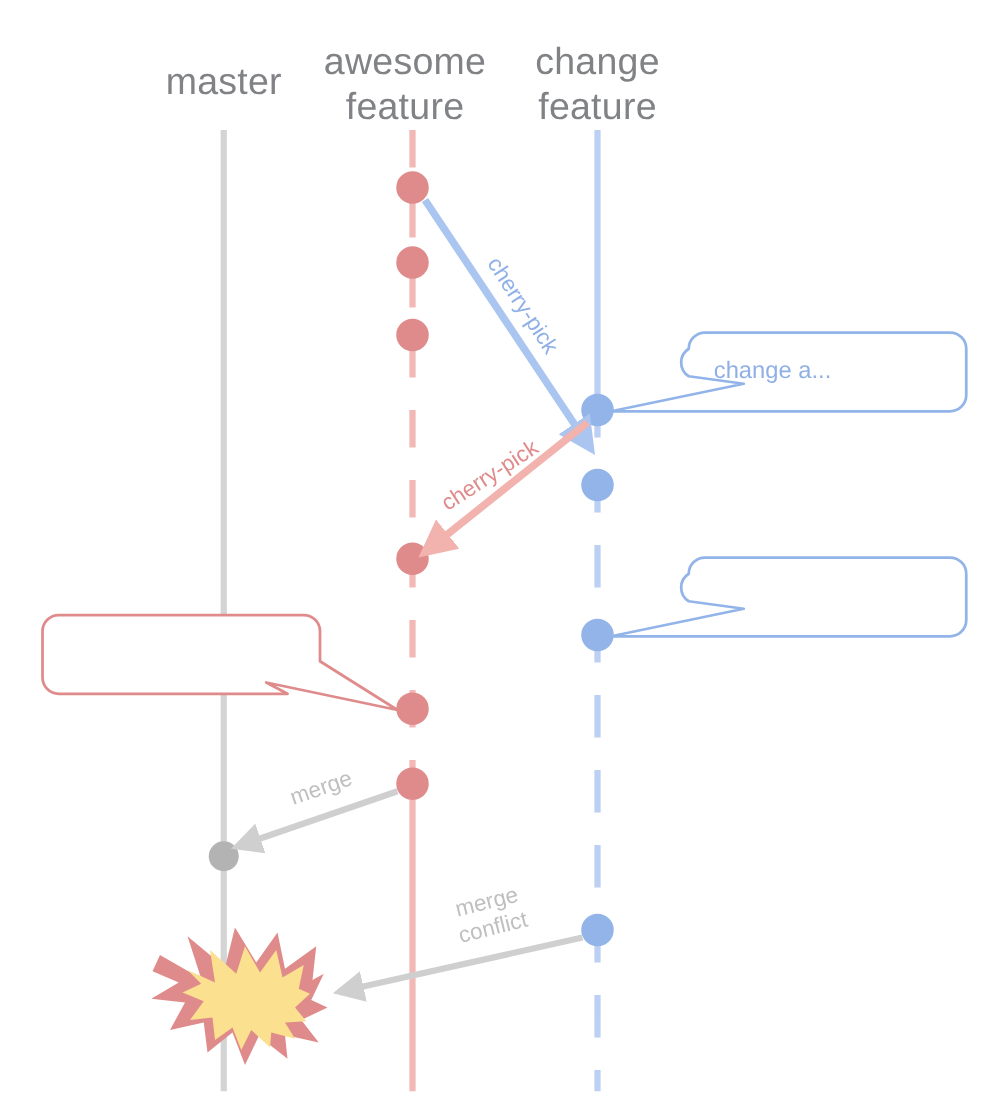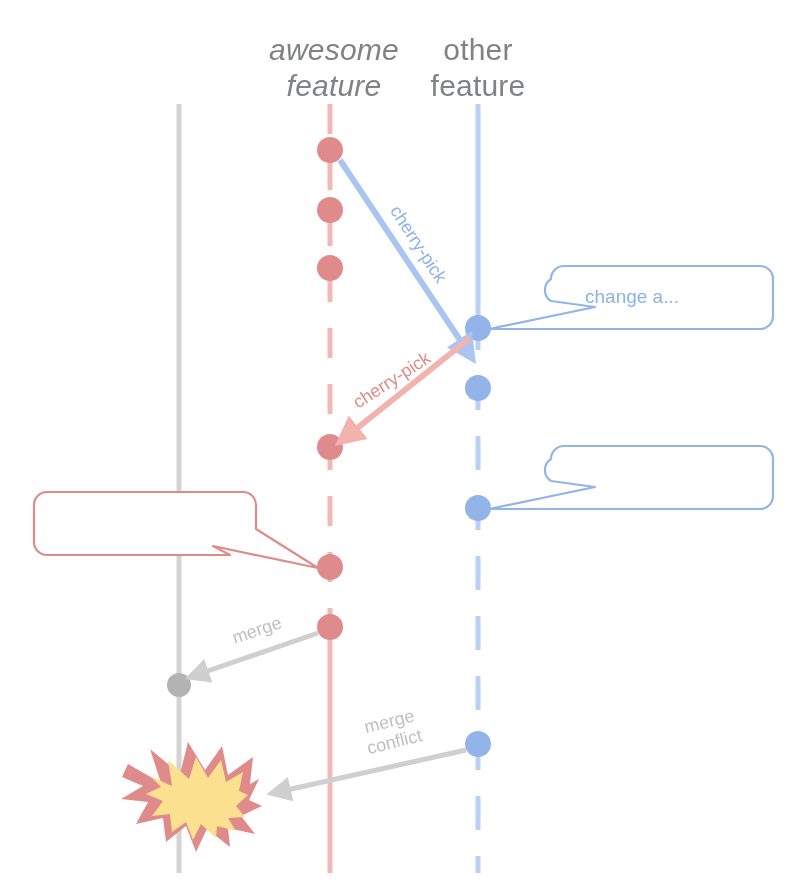--- a/index.html
+++ b/index.html
@@ -48,25 +48,26 @@
     font-size: 19px;
     font-family: "Liberation Sans", sans-serif;
     white-space: nowrap;
   }
 </style>
 </head>
 <body>
 
 <div id="canvas">
 
+  <div class="branch-title" style="left:79px; top:48px; width:200px;">master</div>
 
-  <div class="branch-title" style="left:234px; top:32px; width:200px;font-style:italic;">awesome
+  <div class="branch-title" style="left:224px; top:32px; width:200px;">awesome
 feature</div>
 
-  <div class="branch-title" style="left:378px; top:32px; width:200px;">other
+  <div class="branch-title" style="left:378px; top:32px; width:200px;">change
 feature</div>
 
   <svg class="layer" viewBox="0 0 801 890">
     <defs>
       <marker id="arrow-blue" markerWidth="5" markerHeight="5" refX="2.6" refY="2.5" orient="auto" markerUnits="strokeWidth">
         <path d="M0,0 L5,2.5 L0,5 z" fill="#aac6f0"></path>
       </marker>
       <marker id="arrow-red" markerWidth="5" markerHeight="5" refX="2.6" refY="2.5" orient="auto" markerUnits="strokeWidth">
         <path d="M0,0 L5,2.5 L0,5 z" fill="#f2b2ae"></path>
       </marker>
@@ -139,17 +140,17 @@
                A13,13 0 0 1 564,446 Z"></path>
     </g>
 
     <g>
       <path fill="#ffffff" stroke="#e08b8b" stroke-width="2.2" stroke-linejoin="round" d="M47,492 L243,492 A13,13 0 0 1 256,505 L256,529 L318,568
                L213,546 L230,555 L47,555 A13,13 0 0 1 34,542 L34,505
                A13,13 0 0 1 47,492 Z"></path>
     </g>
   </svg>
 
-  <div class="bubble-text" style="left:571px; top:286px; color:#8fb0e6;margin-left:14px;">change a...</div>
+  <div class="bubble-text" style="left:571px; top:286px; color:#8fb0e6;">change a...</div>
 
 
 
 </div>
 
 </body></html>

